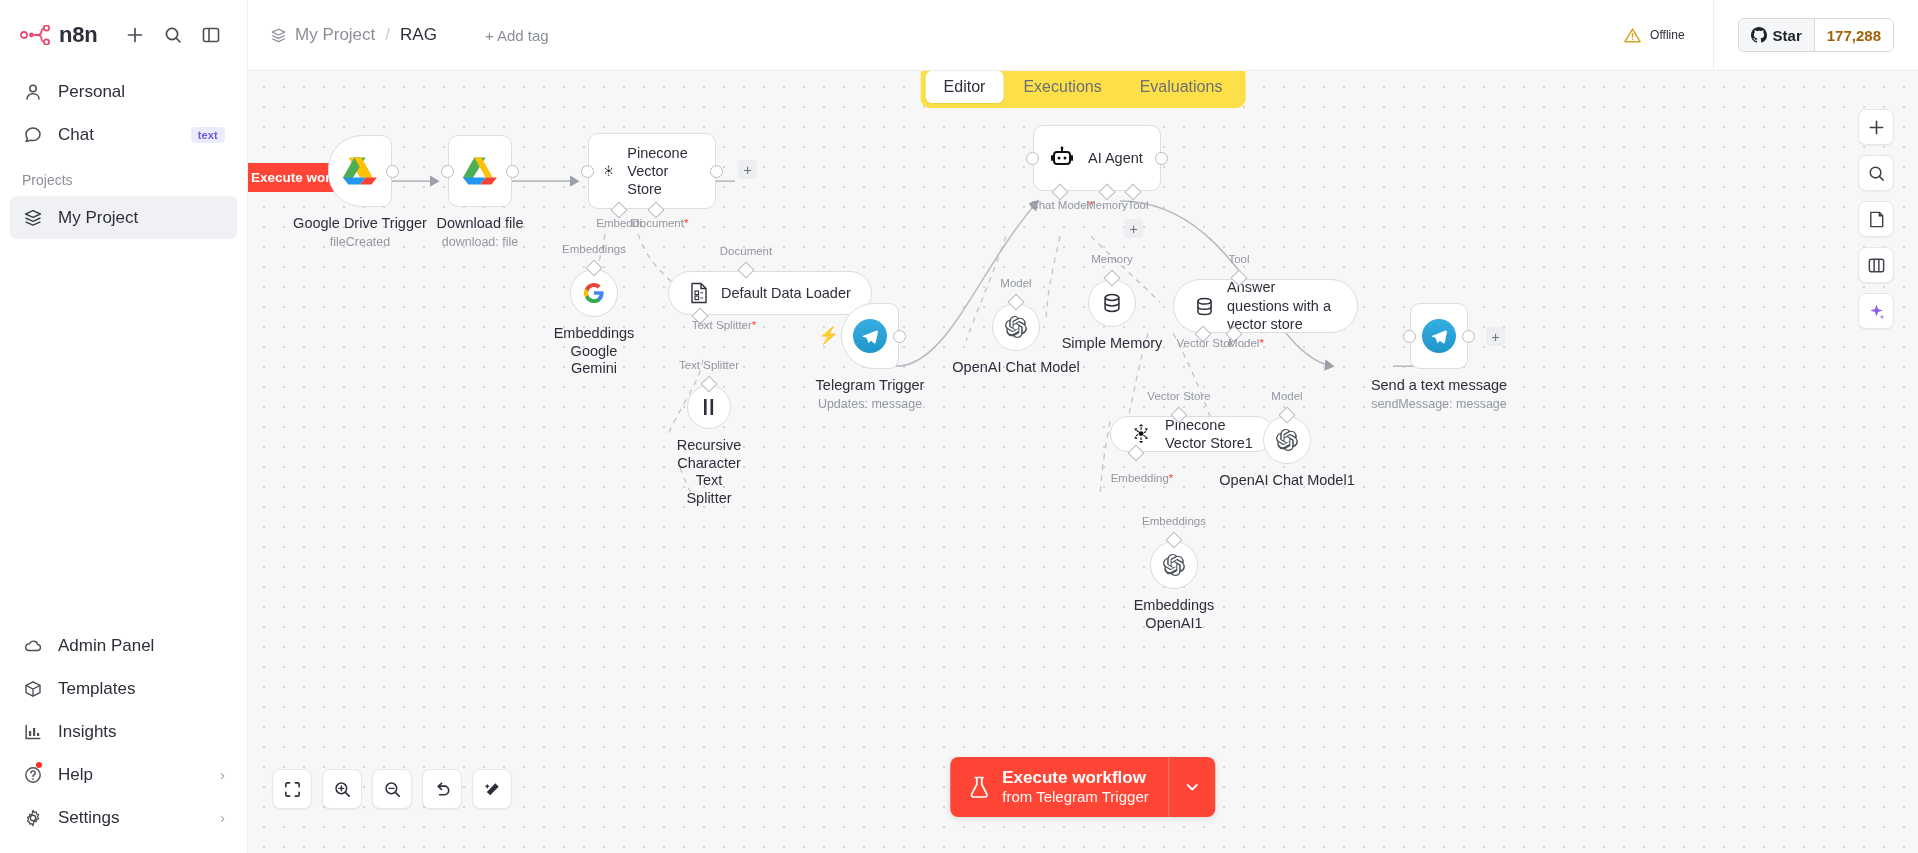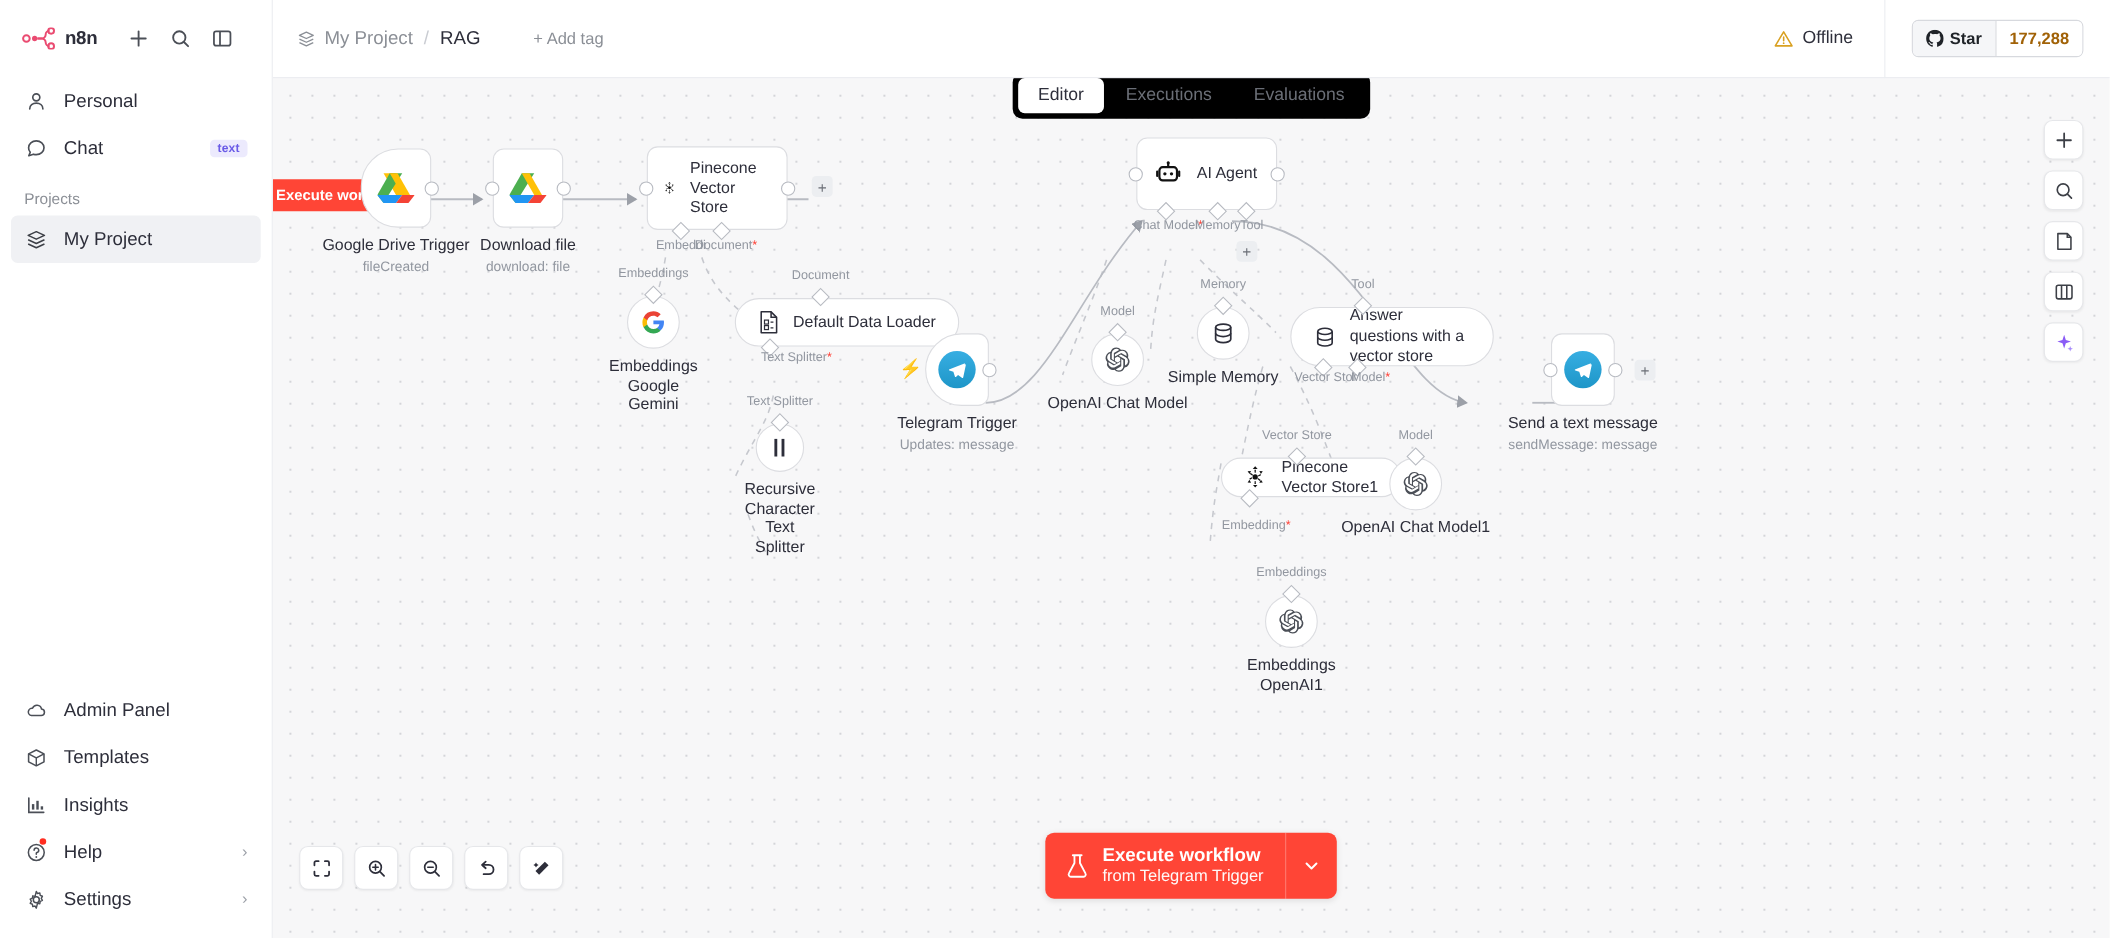--- a/index.html
+++ b/index.html
@@ -12,21 +12,21 @@
 
   
   .sidebar {
     width: 248px; height: 853px; background: #fff;
     border-right: 1px solid #ecedf1;
     display: flex; flex-direction: column; flex-shrink: 0;
     position: relative; z-index: 20;
   }
   .sb-top { display: flex; align-items: center; gap: 4px; padding: 18px 14px 10px 20px; }
   .logo-wrap { display: flex; align-items: center; gap: 9px; }
-  .logo-text { font-size: 17px; font-weight: 700; color: #2d2e3a; letter-spacing: -.2px; }
+  .logo-text { font-size: 22px; font-weight: 700; color: #2d2e3a; letter-spacing: -.2px; }
   .sb-ico-btn {
     width: 34px; height: 34px; display: flex; align-items: center; justify-content: center;
     border-radius: 6px; cursor: pointer; color: #4b4f57;
   }
   .sb-nav { padding: 8px 10px 0 10px; }
   .sb-item {
     display: flex; align-items: center; gap: 14px;
     height: 43px; padding: 0 12px; border-radius: 6px;
     cursor: pointer; color: #2d2e3a; font-size: 17px;
   }
@@ -57,36 +57,36 @@
     display: flex; align-items: center; padding: 0 0 0 22px; flex-shrink: 0;
     position: relative; z-index: 15;
   }
   .crumbs { display: flex; align-items: center; gap: 10px; font-size: 17px; }
   .crumb-proj { display: flex; align-items: center; gap: 8px; color: #8b8f96; cursor: pointer; }
   .crumb-sep { color: #c9ccd2; font-size: 17px; }
   .crumb-name { color: #2d2e3a; font-weight: 500; cursor: pointer; text-align: right; }
   .add-tag { margin-left: 48px; color: #8b8f96; font-size: 15px; cursor: pointer; }
   .top-right { margin-left: auto; display: flex; align-items: center; height: 100%; }
   .offline {
-    display: flex; align-items: center; gap: 8px; color: #2d2e3a; font-size: 16px;
+    display: flex; align-items: center; gap: 8px; color: #2d2e3a; font-size: 12px;
     padding-right: 28px; cursor: default;
   }
   .gh-divider { width: 1px; height: 71px; background: #ecedf1; }
   .gh-wrap { display: flex; align-items: center; padding: 0 24px; }
   .gh-btn {
     display: flex; align-items: center; border: 1px solid #d7d9de; border-radius: 6px;
     overflow: hidden; height: 34px; cursor: pointer;
   }
   .gh-star { display: flex; align-items: center; gap: 6px; padding: 0 12px; background: #f5f6f8; height: 100%; font-size: 15px; color: #1f2328; font-weight: 600; }
   .gh-count { padding: 0 12px; background: #fff; height: 100%; display: flex; align-items: center; font-size: 15px; color: #a16207; font-weight: 600; border-left: 1px solid #d7d9de; }
 
   
   .tabs {
     position: absolute; top: 66px; left: 50%; transform: translateX(-50%);
-    background: #000000; border-radius: 9px; padding: 5px; display: flex; gap: 2px; z-index: 14;
+    background: #fde047; border-radius: 9px; padding: 5px; display: flex; gap: 2px; z-index: 14;
   }
   .tab { padding: 7px 18px; border-radius: 6px; font-size: 16px; color: #6b6f77; cursor: pointer; white-space: nowrap; }
   .tab.active { background: #fff; color: #2d2e3a; box-shadow: 0 1px 2px rgba(0,0,0,.08); }
 
   
   .canvas {
     flex: 1; position: relative; overflow: hidden;
     background-color: #f7f7f8;
     background-image: radial-gradient(circle, #d4d5d9 1px, transparent 1px);
     background-size: 20px 20px; background-position: 6px 6px;

